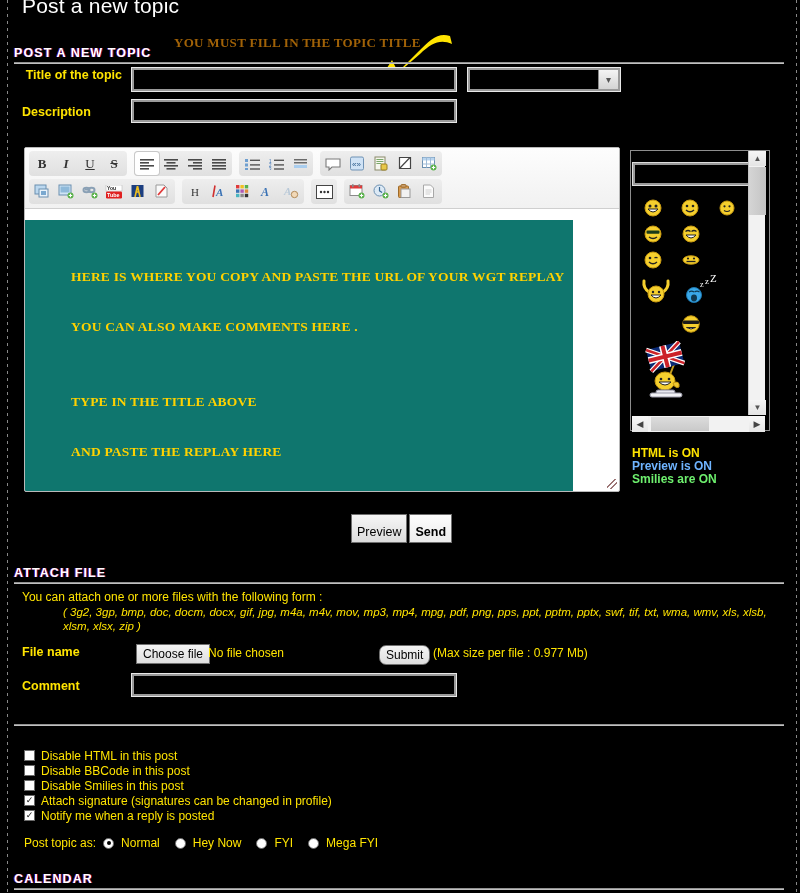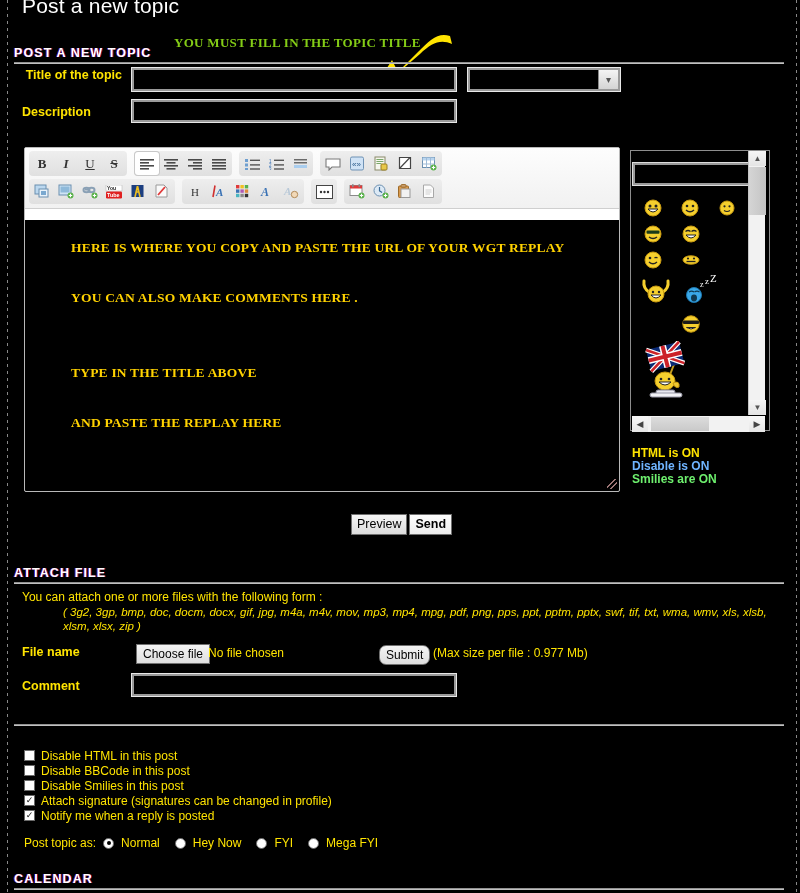--- a/index.html
+++ b/index.html
@@ -47,21 +47,21 @@
     padding-bottom: 2px;
   }
   .sect-rule {
     height: 2px;
     background: linear-gradient(to bottom, #7a7a7a, #d8d8d8);
     width: 100%;
   }
 
   .annot {
     position: absolute;
-    color: #84cc16;
+    color: #a16207;
     font-weight: bold;
     font-size: 13px;
     font-family: "Liberation Serif", serif;
     letter-spacing: .3px;
     white-space: nowrap;
     text-align: right;
   }
 
   .arrow-svg { position: absolute; }
 
@@ -132,24 +132,24 @@
     cursor: pointer;
   }
   .tb-btn.on {
     background: #fff;
     box-shadow: 0 0 0 1px #c8c8c8;
   }
   .tb-btn svg { display:block; }
   .ta {
     position: absolute;
     left: 0; top: 72px;
-    width: 594px; height: 271px;
-    background: #000000;
+    width: 548px; height: 271px;
+    background: #0f766e;
     border: 0;
-    padding: 15px 0 0 46px;
+    padding: 44px 0 0 46px;
     color: #ffd200;
     font-family: "Liberation Serif", serif;
     font-size: 13.5px;
     font-weight: bold;
     line-height: 25px;
     resize: none;
     outline: none;
     overflow: hidden;
     letter-spacing: .2px;
   }
@@ -227,21 +227,21 @@
   .st-html { color: #ffe400; }
   .st-bb { color: #6fb4ff; }
   .st-smi { color: #6ef06e; }
 
   .btnbar { position: absolute; left: 351px; top: 514px; display: flex; gap: 2px; }
   .pbtn {
     background: linear-gradient(to bottom,#f6f6f6,#dcdcdc);
     border: 1px solid #6f6f6f;
     color: #000;
     font-size: 12.5px;
-    padding: 2px 5px 3px 5px;
+    padding: 10px 5px 3px 5px;
     font-family: "Liberation Sans", sans-serif;
     cursor: pointer;
   }
   .pbtn.bold { font-weight: bold; background: linear-gradient(to bottom,#fdfdfd,#ececec); }
 
   .yel { color: #ffe400; font-size: 12px; }
   .yel-i { color: #ffe400; font-size: 11.5px; font-style: italic; }
   .attach-text { position: absolute; left: 22px; top: 590px; line-height: 15px; width: 760px; }
 
   .fbtn {
@@ -709,21 +709,21 @@
     <div class="vs-btn vs-bot">▼</div>
   </div>
   <div class="hscroll">
     <div class="hs-btn">◀</div>
     <div class="hs-thumb"></div>
     <div class="hs-btn hs-right">▶</div>
   </div>
 
   <div class="statuslist">
     <div class="st-html">HTML is ON</div>
-    <div class="st-bb">Disable is ON</div>
+    <div class="st-bb">Preview is ON</div>
     <div class="st-smi">Smilies are ON</div>
   </div>
 
   <div class="btnbar">
     <button class="pbtn">Preview</button>
     <button class="pbtn bold">Send</button>
   </div>
 
   <div class="sect" style="top:566px;">
     <div class="sect-label">ATTACH FILE</div>

